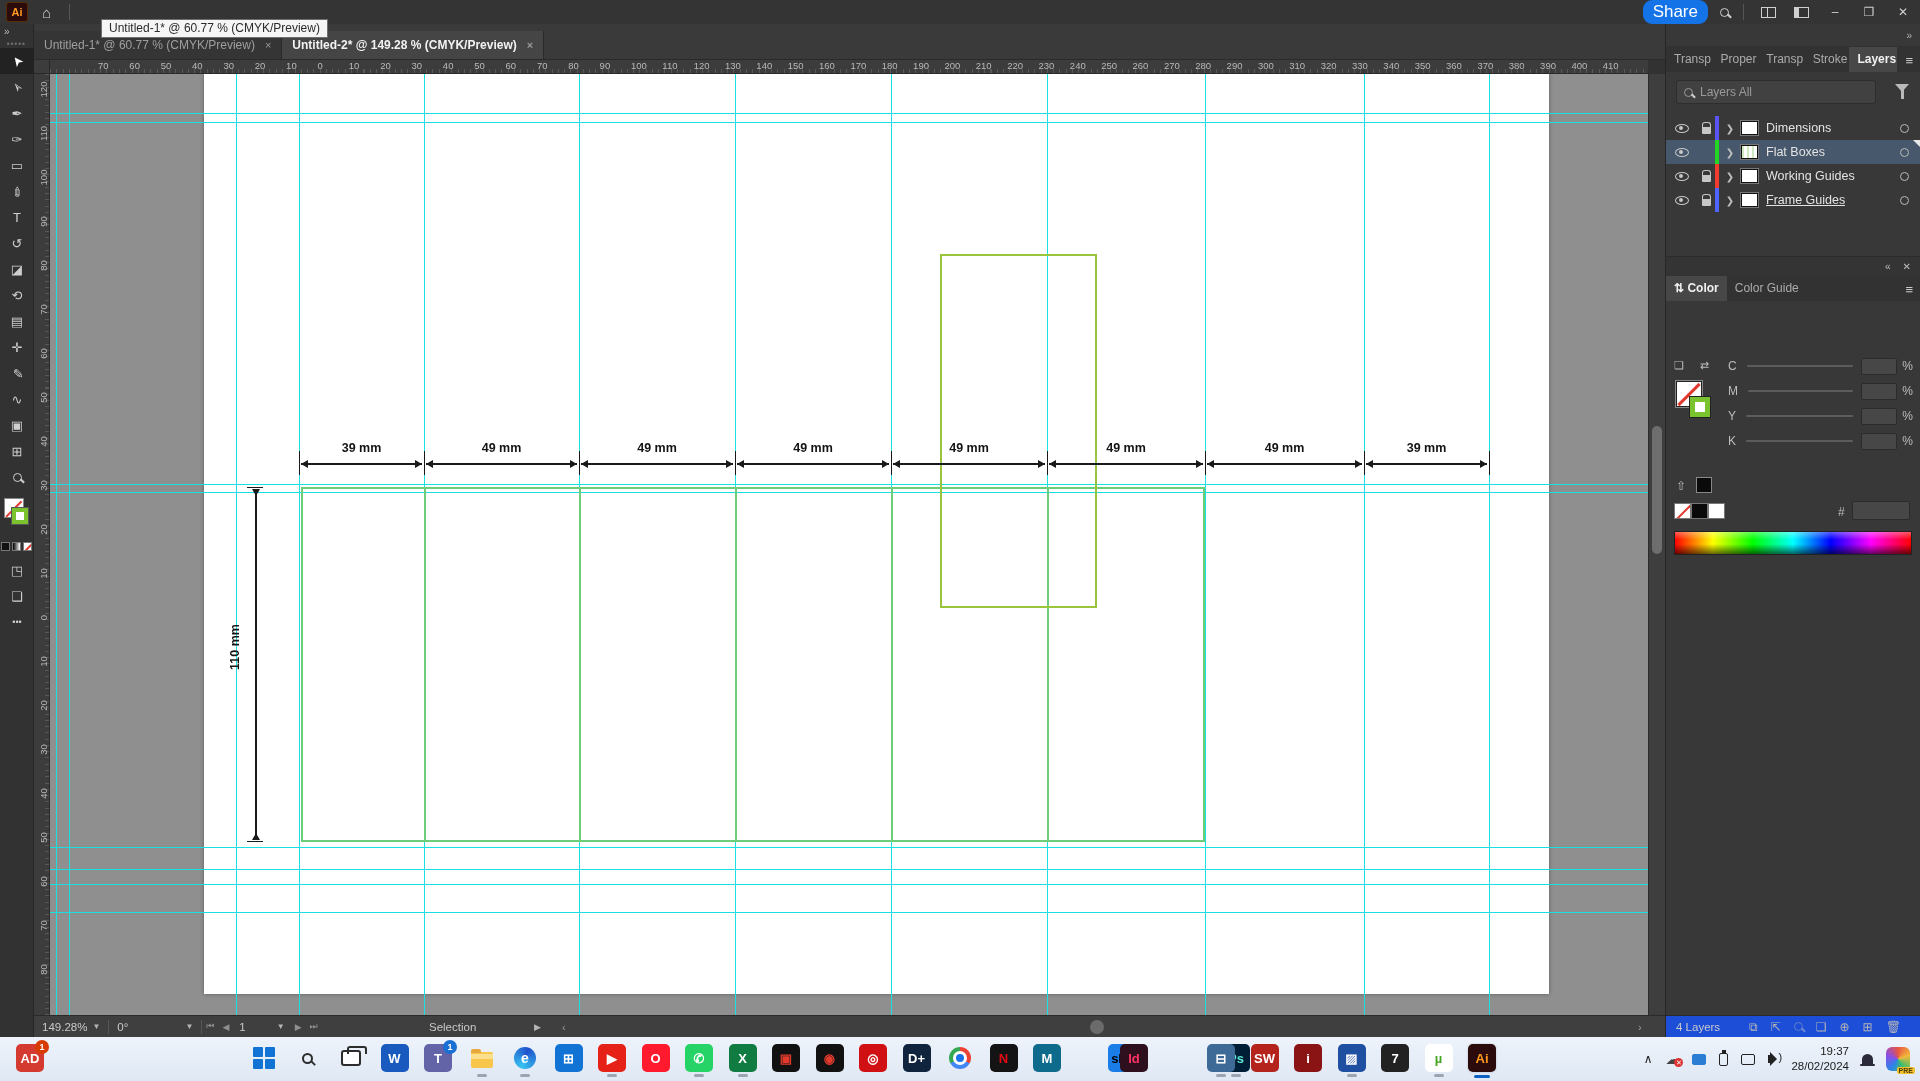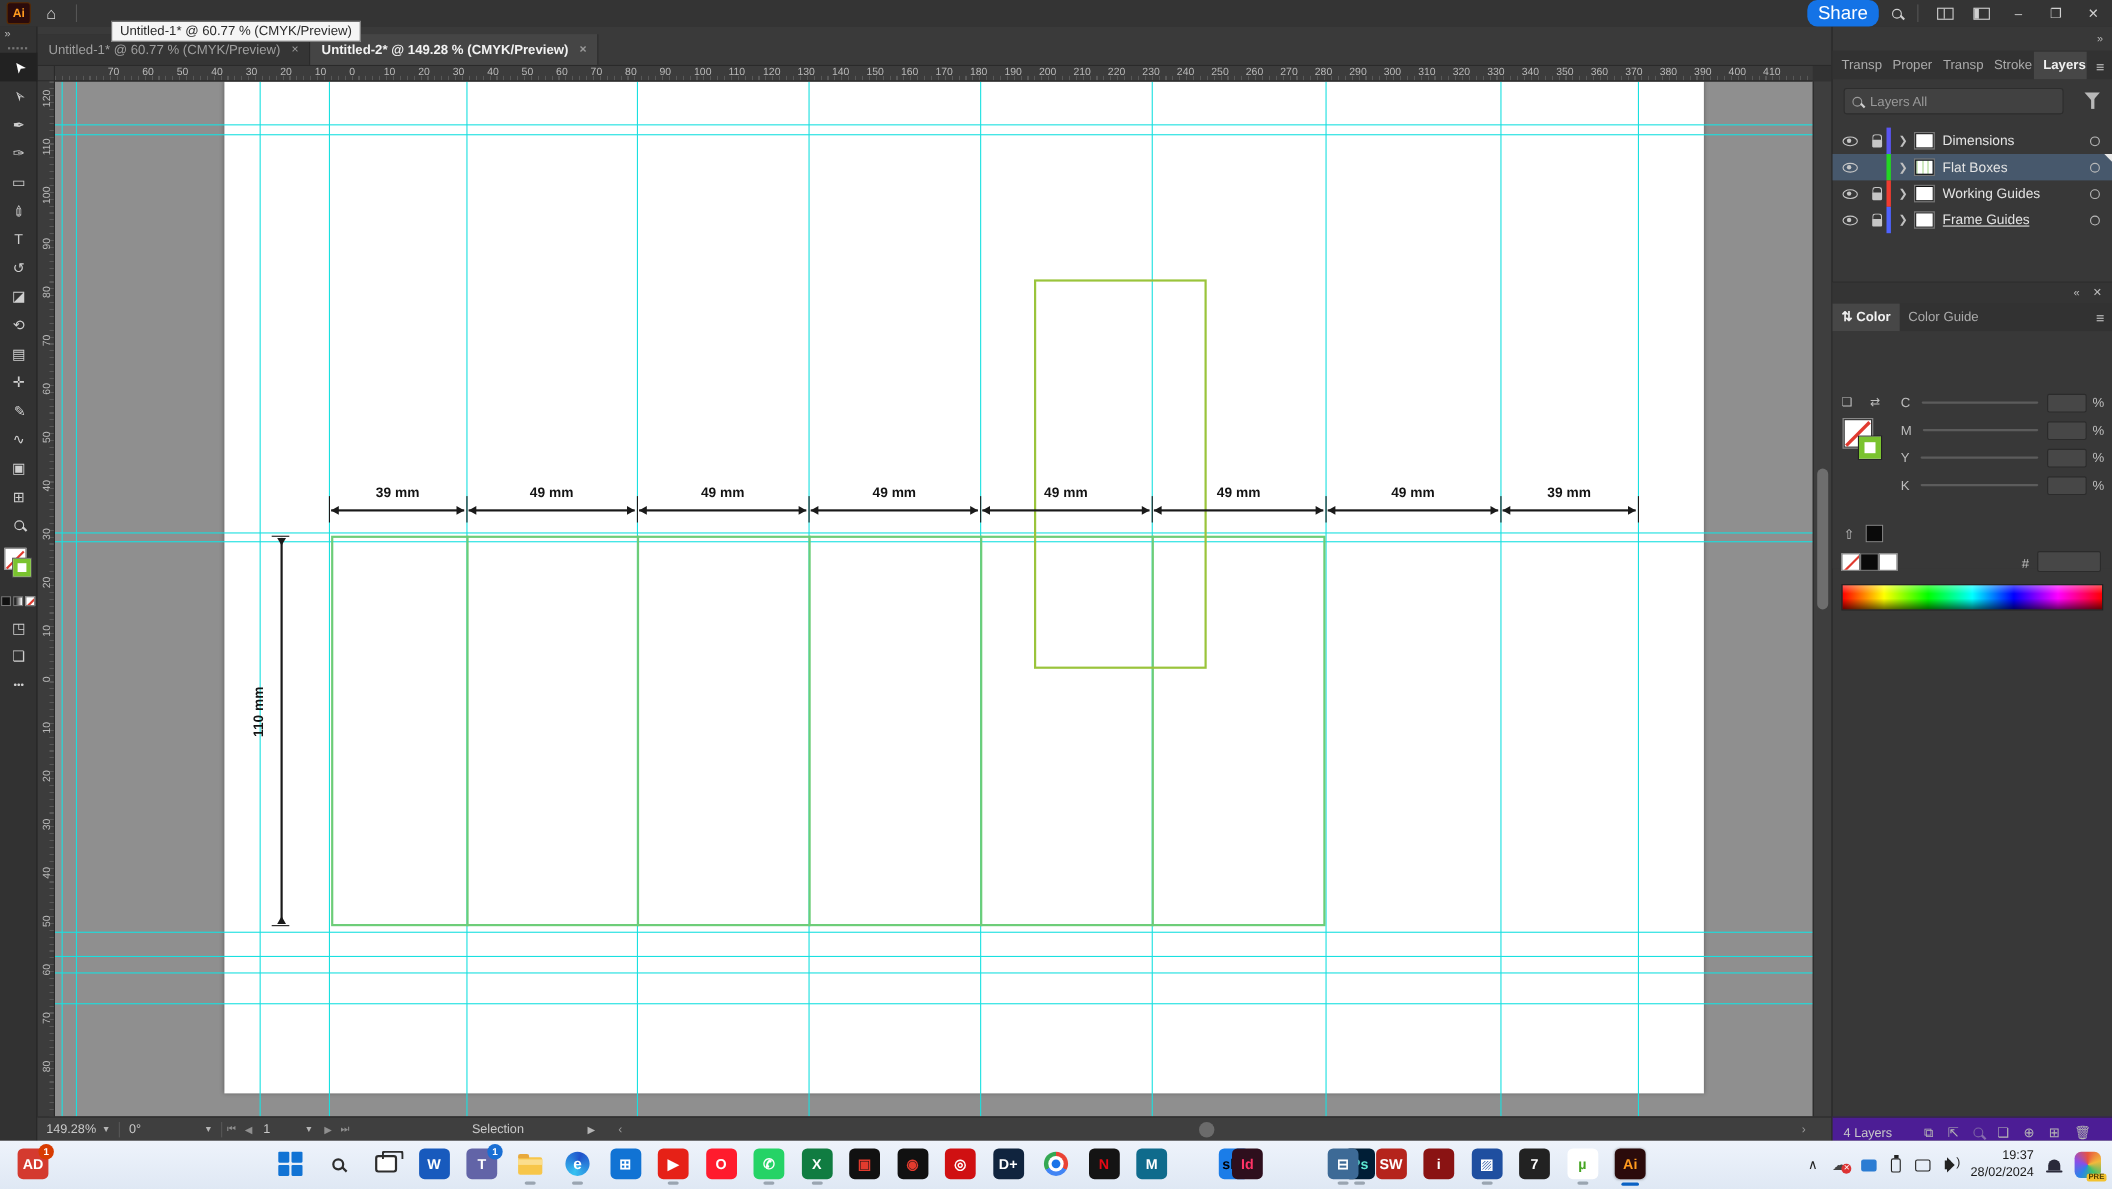--- a/index.html
+++ b/index.html
@@ -138,22 +138,22 @@
   .sw-none { background:#fff; position:relative; overflow:hidden; }
   .sw-none::after { content:""; position:absolute; left:-3px; top:6px; width:26px; height:2.4px; background:#e03a2f; transform:rotate(-45deg); }
   .sw-black { background:#0a0a0a; } .sw-white { background:#fff; }
   .hexlab { position:absolute; left:172px; top:204px; color:#bdbdbd; font-size:12px; }
   .hexbox { position:absolute; left:186px; top:200px; width:58px; height:19px; background:#474747; border:1px solid #2b2b2b; border-radius:2px; }
   #spectrum { position:absolute; left:8px; top:230px; width:238px; height:24px; border:1px solid #222;
     background:linear-gradient(180deg, rgba(255,255,255,.35), rgba(255,255,255,0) 35%, rgba(0,0,0,0) 55%, rgba(0,0,0,.6)),
       linear-gradient(90deg,#f00 0%,#ff0 16%,#0f0 33%,#0ff 50%,#00f 66%,#f0f 83%,#f00 100%); }
 
   
-  #panel-bottom { position:absolute; left:0; bottom:0; width:255px; height:22px; background:#4c1d95; border-top:1px solid #2a2a2a;
-    display:flex; align-items:flex-end; gap:13px; padding:0 10px; color:#c9c9c9; font-size:11.5px; }
+  #panel-bottom { position:absolute; left:0; bottom:0; width:255px; height:22px; background:#1d4ed8; border-top:1px solid #2a2a2a;
+    display:flex; align-items:center; gap:13px; padding:0 10px; color:#c9c9c9; font-size:11.5px; }
   .pb-icon { color:#b5b5b5; font-size:12px; }
 
   
   #taskbar { left:0; top:1037px; width:1920px; height:44px; background:linear-gradient(180deg,#eef3fb,#dfe8f4); z-index:7; }
   .tb-icon { position:absolute; top:7px; width:28px; height:28px; border-radius:5px; display:flex; align-items:center; justify-content:center;
     font-size:13px; font-weight:bold; color:#fff; }
   .tb-icon .runner { position:absolute; bottom:-5px; left:9px; width:10px; height:3px; border-radius:2px; background:#9aa5b1; }
   .tb-icon.active-app { background:#fdfdfd; box-shadow:0 0 2px rgba(0,0,0,.25); }
   .tb-icon.active-app .runner { background:#0b62c4; width:16px; left:6px; bottom:-6px; }
   .badge { position:absolute; top:-4px; right:-5px; min-width:14px; height:14px; border-radius:7px; background:#d83b01; color:#fff;

